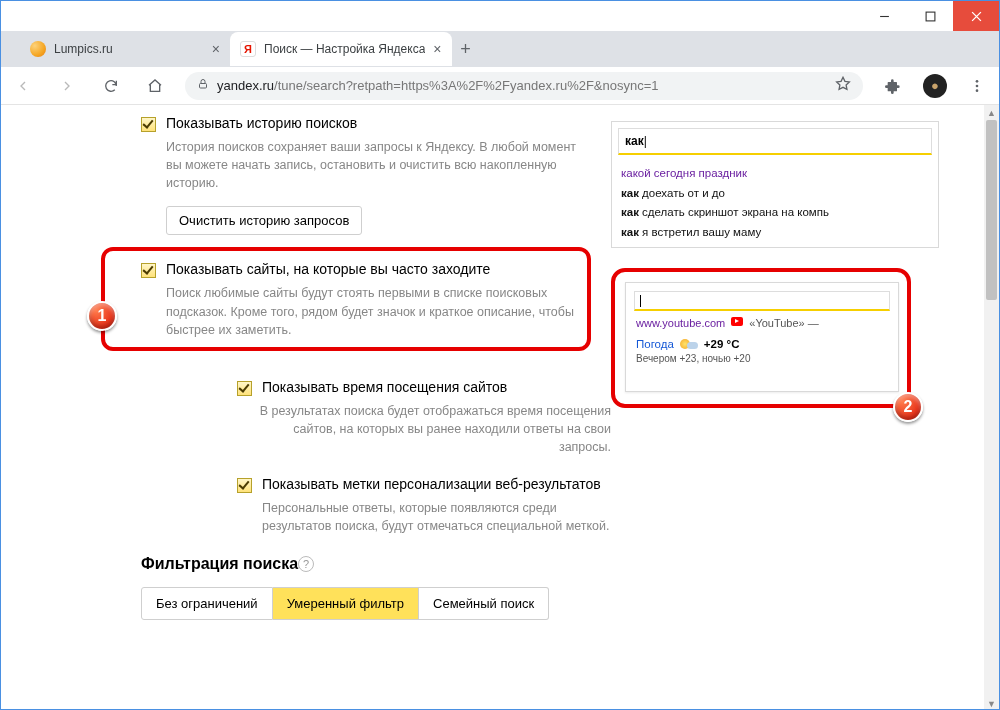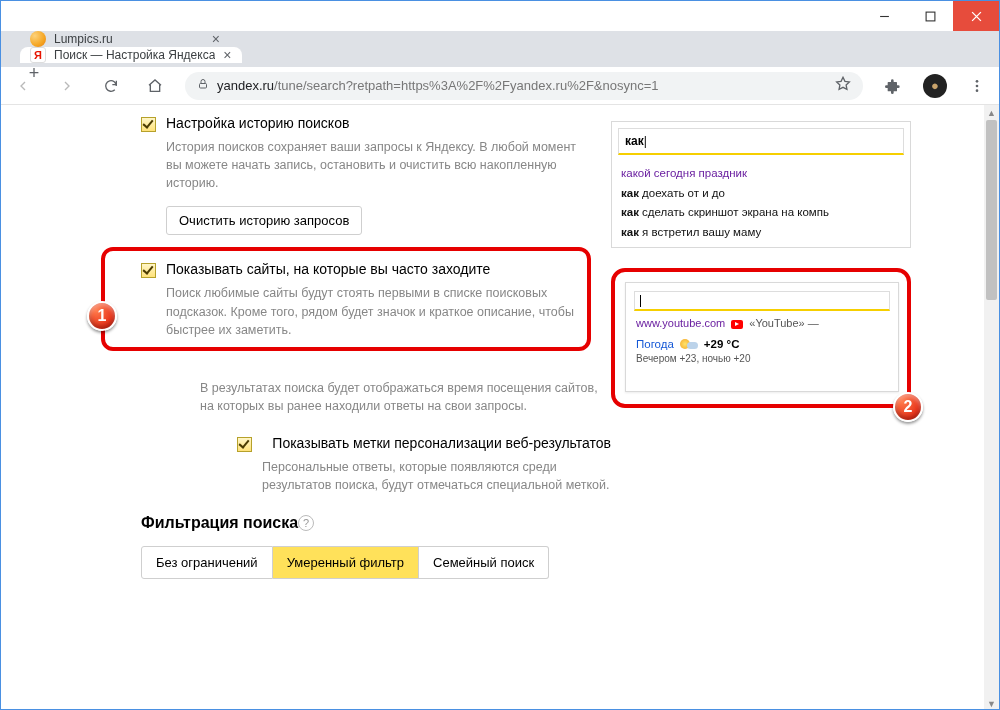--- a/index.html
+++ b/index.html
@@ -2,21 +2,21 @@
 <html><head>
 <meta charset="utf-8">
 <style>
   * { box-sizing: border-box; }
   body { margin: 0; font-family: Arial, Helvetica, sans-serif; font-size: 13px; background: #fff; }
   .window { width: 1000px; height: 710px; border: 1px solid #4a90e2; position: relative; background: #fff; overflow: hidden; }
   .titlebar { height: 30px; background: #fff; display: flex; justify-content: flex-end; align-items: stretch; }
   .win-btn { width: 46px; display: flex; align-items: center; justify-content: center; color: #333; }
   .win-btn.close { background: #e74c3c; color: #fff; }
   .win-btn svg { width: 11px; height: 11px; }
-  .tabstrip { height: 36px; background: #dee1e6; display: flex; align-items: flex-start; padding-left: 19px; flex-direction: column; }
+  .tabstrip { height: 36px; background: #dee1e6; display: flex; align-items: center; padding-left: 19px; }
   .tab { height: 34px; border-radius: 8px 8px 0 0; display: flex; align-items: center; padding: 0 10px; gap: 8px; min-width: 210px; max-width: 230px; font-size: 12px; color: #3c4043; }
   .tab.active { background: #fff; }
   .tab .fav { width: 16px; height: 16px; border-radius: 50%; flex-shrink: 0; }
   .tab .fav.orange { background: radial-gradient(circle at 30% 30%, #fdd27a,#f5a623 60%,#e87c0c); }
   .tab .fav.yandex { background: #fff; border:1px solid #ddd; border-radius:3px; display:flex; align-items:center; justify-content:center; color:#e61400; font-weight:bold; font-size:11px;}
   .tab .title { flex:1; white-space: nowrap; overflow: hidden; text-overflow: ellipsis; }
   .tab .tab-x { color:#5f6368; font-size:14px; line-height:1;}
   .newtab { width: 28px; height: 28px; display:flex; align-items:center; justify-content:center; color:#5f6368; font-size:18px;}
   .addrbar { height: 38px; background:#fff; border-bottom:1px solid #e4e4e4; display:flex; align-items:center; padding: 0 8px; gap:16px; }
   .nav-icn { width:28px; height:28px; display:flex; align-items:center; justify-content:center; color:#5f6368; border-radius:50%; }
@@ -54,34 +54,34 @@
   .help-icn { width:16px;height:16px;border:1px solid #bbb;border-radius:50%;display:inline-flex;align-items:center;justify-content:center;color:#999;font-size:11px;font-weight:normal;}
   .seg { display:flex; }
   .seg-item { border:1px solid #cfcfcf; padding:8px 14px; font-size:13px; background:#fff; }
   .seg-item + .seg-item { border-left:none;}
   .seg-item.first{border-radius:3px 0 0 3px;}
   .seg-item.last{border-radius:0 3px 3px 0;}
   .seg-item.active{background:#ffe15a;}
 
   
   .preview { border:1px solid #d9d9d9; background:#fff; }
-  .preview.p1 { width:300px; padding:0; }
+  .preview.p1 { width:328px; padding:0; }
   .psrch { margin:6px; border:1px solid #ddd; border-bottom:2px solid #f6cf00; padding:5px 6px; font-size:12px; color:#000;}
   .psrch .typed{ font-weight:bold;}
   .psug { padding:3px 8px 5px 9px; font-size:11.5px; line-height:1.7;}
   .psug .row { white-space:nowrap; overflow:hidden; text-overflow:clip; color:#111;}
   .psug .row b{ font-weight:bold;}
   .psug .row.purple { color:#6a1fa0;}
 
   .preview-wrap2 { position:relative; margin-top:20px; width:300px; height:140px; }
   .hl2box { position:absolute; inset:0; border:4px solid #e60000; border-radius:14px; }
   .preview.p2 { position:absolute; left:14px; top:14px; right:12px; bottom:16px; border:1px solid #d9d9d9; box-shadow:0 1px 2px rgba(0,0,0,.08);}
   .p2-srch { margin:8px 8px 6px 8px; border:1px solid #ddd; border-bottom:2px solid #f6cf00; height:20px; position:relative;}
   .p2-srch::after{content:''; position:absolute; left:5px; top:3px; width:1px; height:12px; background:#000;}
-  .p2-line1 { padding:0 10px; font-size:11px; color:#6a1fa0; display:flex; align-items:flex-end; gap:6px; white-space:nowrap; overflow:hidden;}
+  .p2-line1 { padding:0 10px; font-size:11px; color:#6a1fa0; display:flex; align-items:flex-start; gap:6px; white-space:nowrap; overflow:hidden;}
   .yt { width:12px;height:9px;background:#f00;border-radius:2px;position:relative;display:inline-block;}
   .yt::after{content:'';position:absolute;left:4px;top:2px;border-left:4px solid #fff;border-top:2.5px solid transparent;border-bottom:2.5px solid transparent;}
   .p2-line1 .rest{color:#555;}
   .p2-w { padding:8px 10px 2px; font-size:11.5px; display:flex; align-items:center; gap:6px;}
   .p2-w .lbl{color:#1558d6;}
   .sun{width:18px;height:14px;position:relative;display:inline-block;}
   .sun::before{content:'';position:absolute;left:0;top:2px;width:10px;height:10px;border-radius:50%;background:radial-gradient(#ffe36b,#f5a623);}
   .sun::after{content:'';position:absolute;right:0;top:5px;width:11px;height:7px;border-radius:5px;background:#bcd3ea;}
   .p2-w .temp{font-weight:bold;color:#000;}
   .p2-sub{padding:0 10px 6px;font-size:10px;color:#555;}
@@ -172,42 +172,46 @@
 
   <div class="content">
     <div class="page">
       <div class="leftpad"></div>
 
       <div class="maincol">
 
         <div class="opt">
           <div class="opt-head">
             <span class="cbx"></span>
-            <span class="opt-title">Настройка историю поисков</span>
+            <span class="opt-title">Показывать историю поисков</span>
           </div>
           <div class="opt-desc">История поисков сохраняет ваши запросы к Яндексу. В любой момент вы можете начать запись, остановить и очистить всю накопленную историю.</div>
           <span class="btn-clear">Очистить историю запросов</span>
         </div>
 
         <div class="opt" style="margin-top:26px;">
           <div class="opt-hl hl1"></div>
           <div class="marker m1">1</div>
           <div class="opt-head">
             <span class="cbx"></span>
             <span class="opt-title">Показывать сайты, на которые вы часто заходите</span>
           </div>
           <div class="opt-desc">Поиск любимые сайты будут стоять первыми в списке поисковых подсказок. Кроме того, рядом будет значок и краткое описание, чтобы быстрее их заметить.</div>
         </div>
 
         <div class="opt" style="margin-top:40px;">
-          <div class="opt-desc" style="margin-left:59px;">В результатах поиска будет отображаться время посещения сайтов, на которых вы ранее находили ответы на свои запросы.</div>
+          <div class="opt-head" style="margin-left:96px;">
+            <span class="cbx"></span>
+            <span class="opt-title">Показывать время посещения сайтов</span>
+          </div>
+          <div class="opt-desc" style="margin-left:100px;text-align:right;">В результатах поиска будет отображаться время посещения сайтов, на которых вы ранее находили ответы на свои запросы.</div>
         </div>
 
         <div class="opt">
-          <div class="opt-head" style="margin-left:96px;justify-content:space-between;">
+          <div class="opt-head" style="margin-left:96px;">
             <span class="cbx"></span>
             <span class="opt-title">Показывать метки персонализации веб-результатов</span>
           </div>
           <div class="opt-desc" style="margin-left:121px;">Персональные ответы, которые появляются среди результатов поиска, будут отмечаться специальной меткой.</div>
         </div>
 
         <div class="section-h">
           <span>Фильтрация поиска</span>
           <span class="help-icn">?</span>
         </div>

